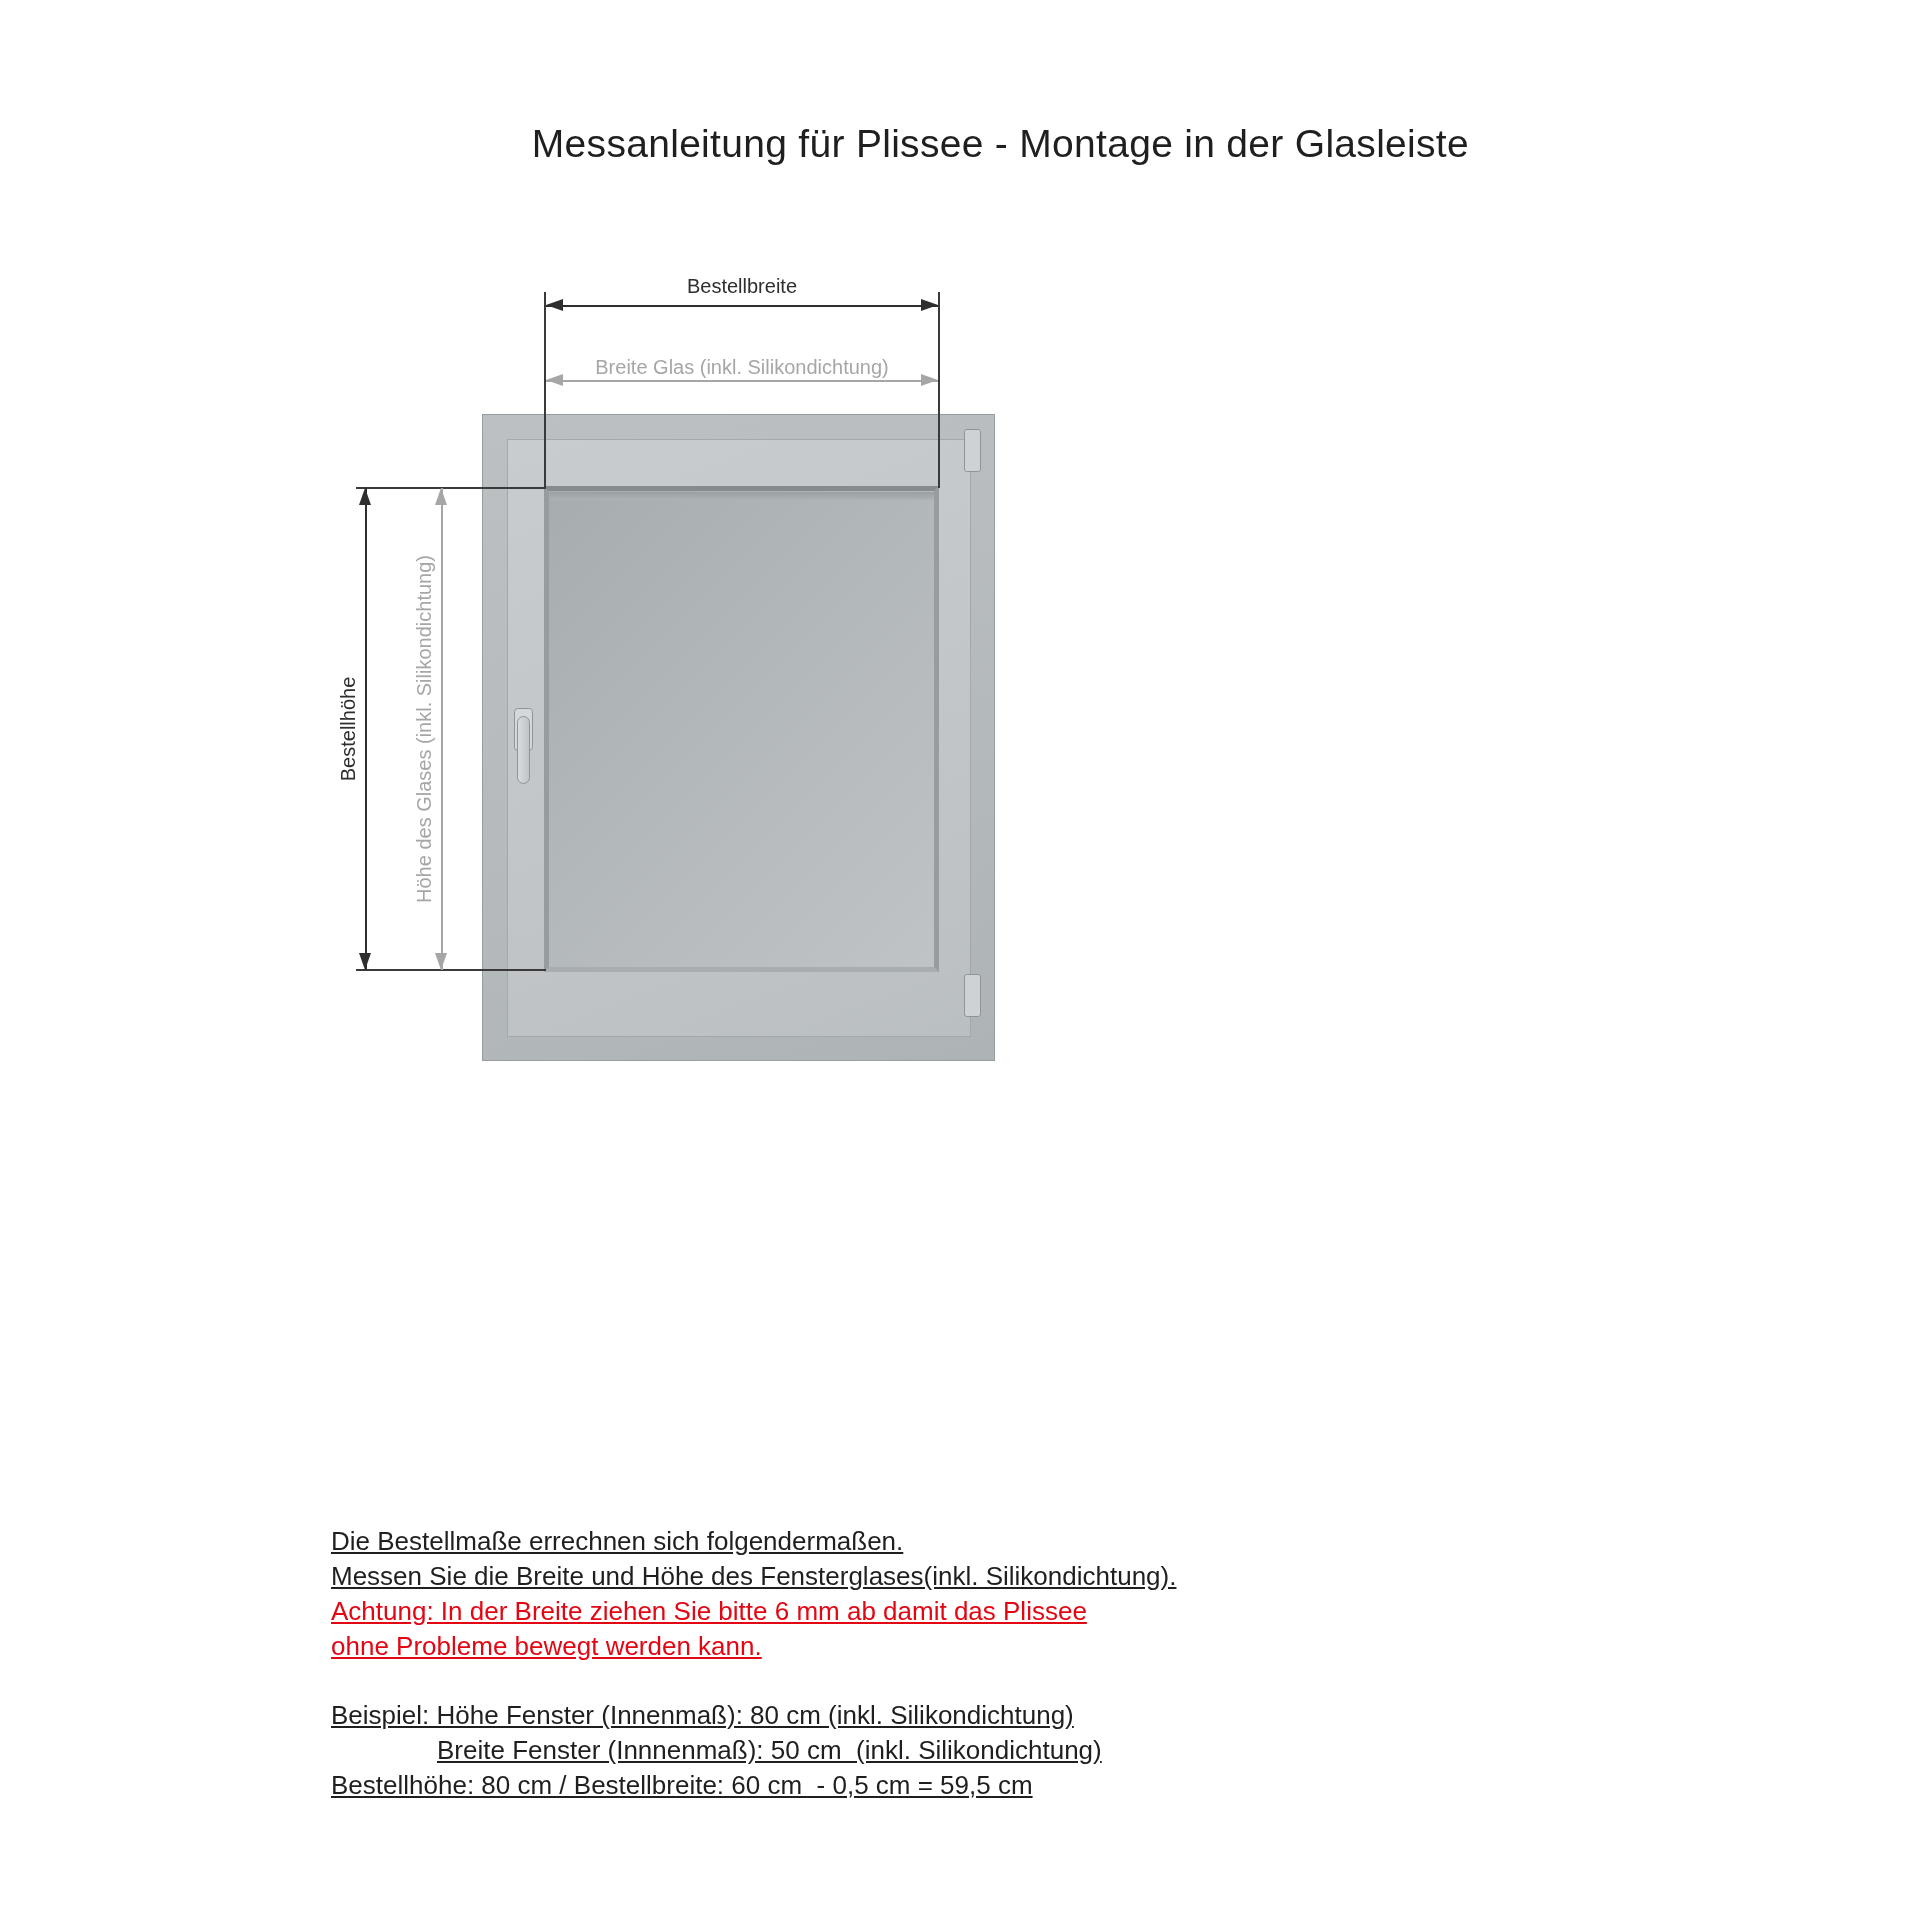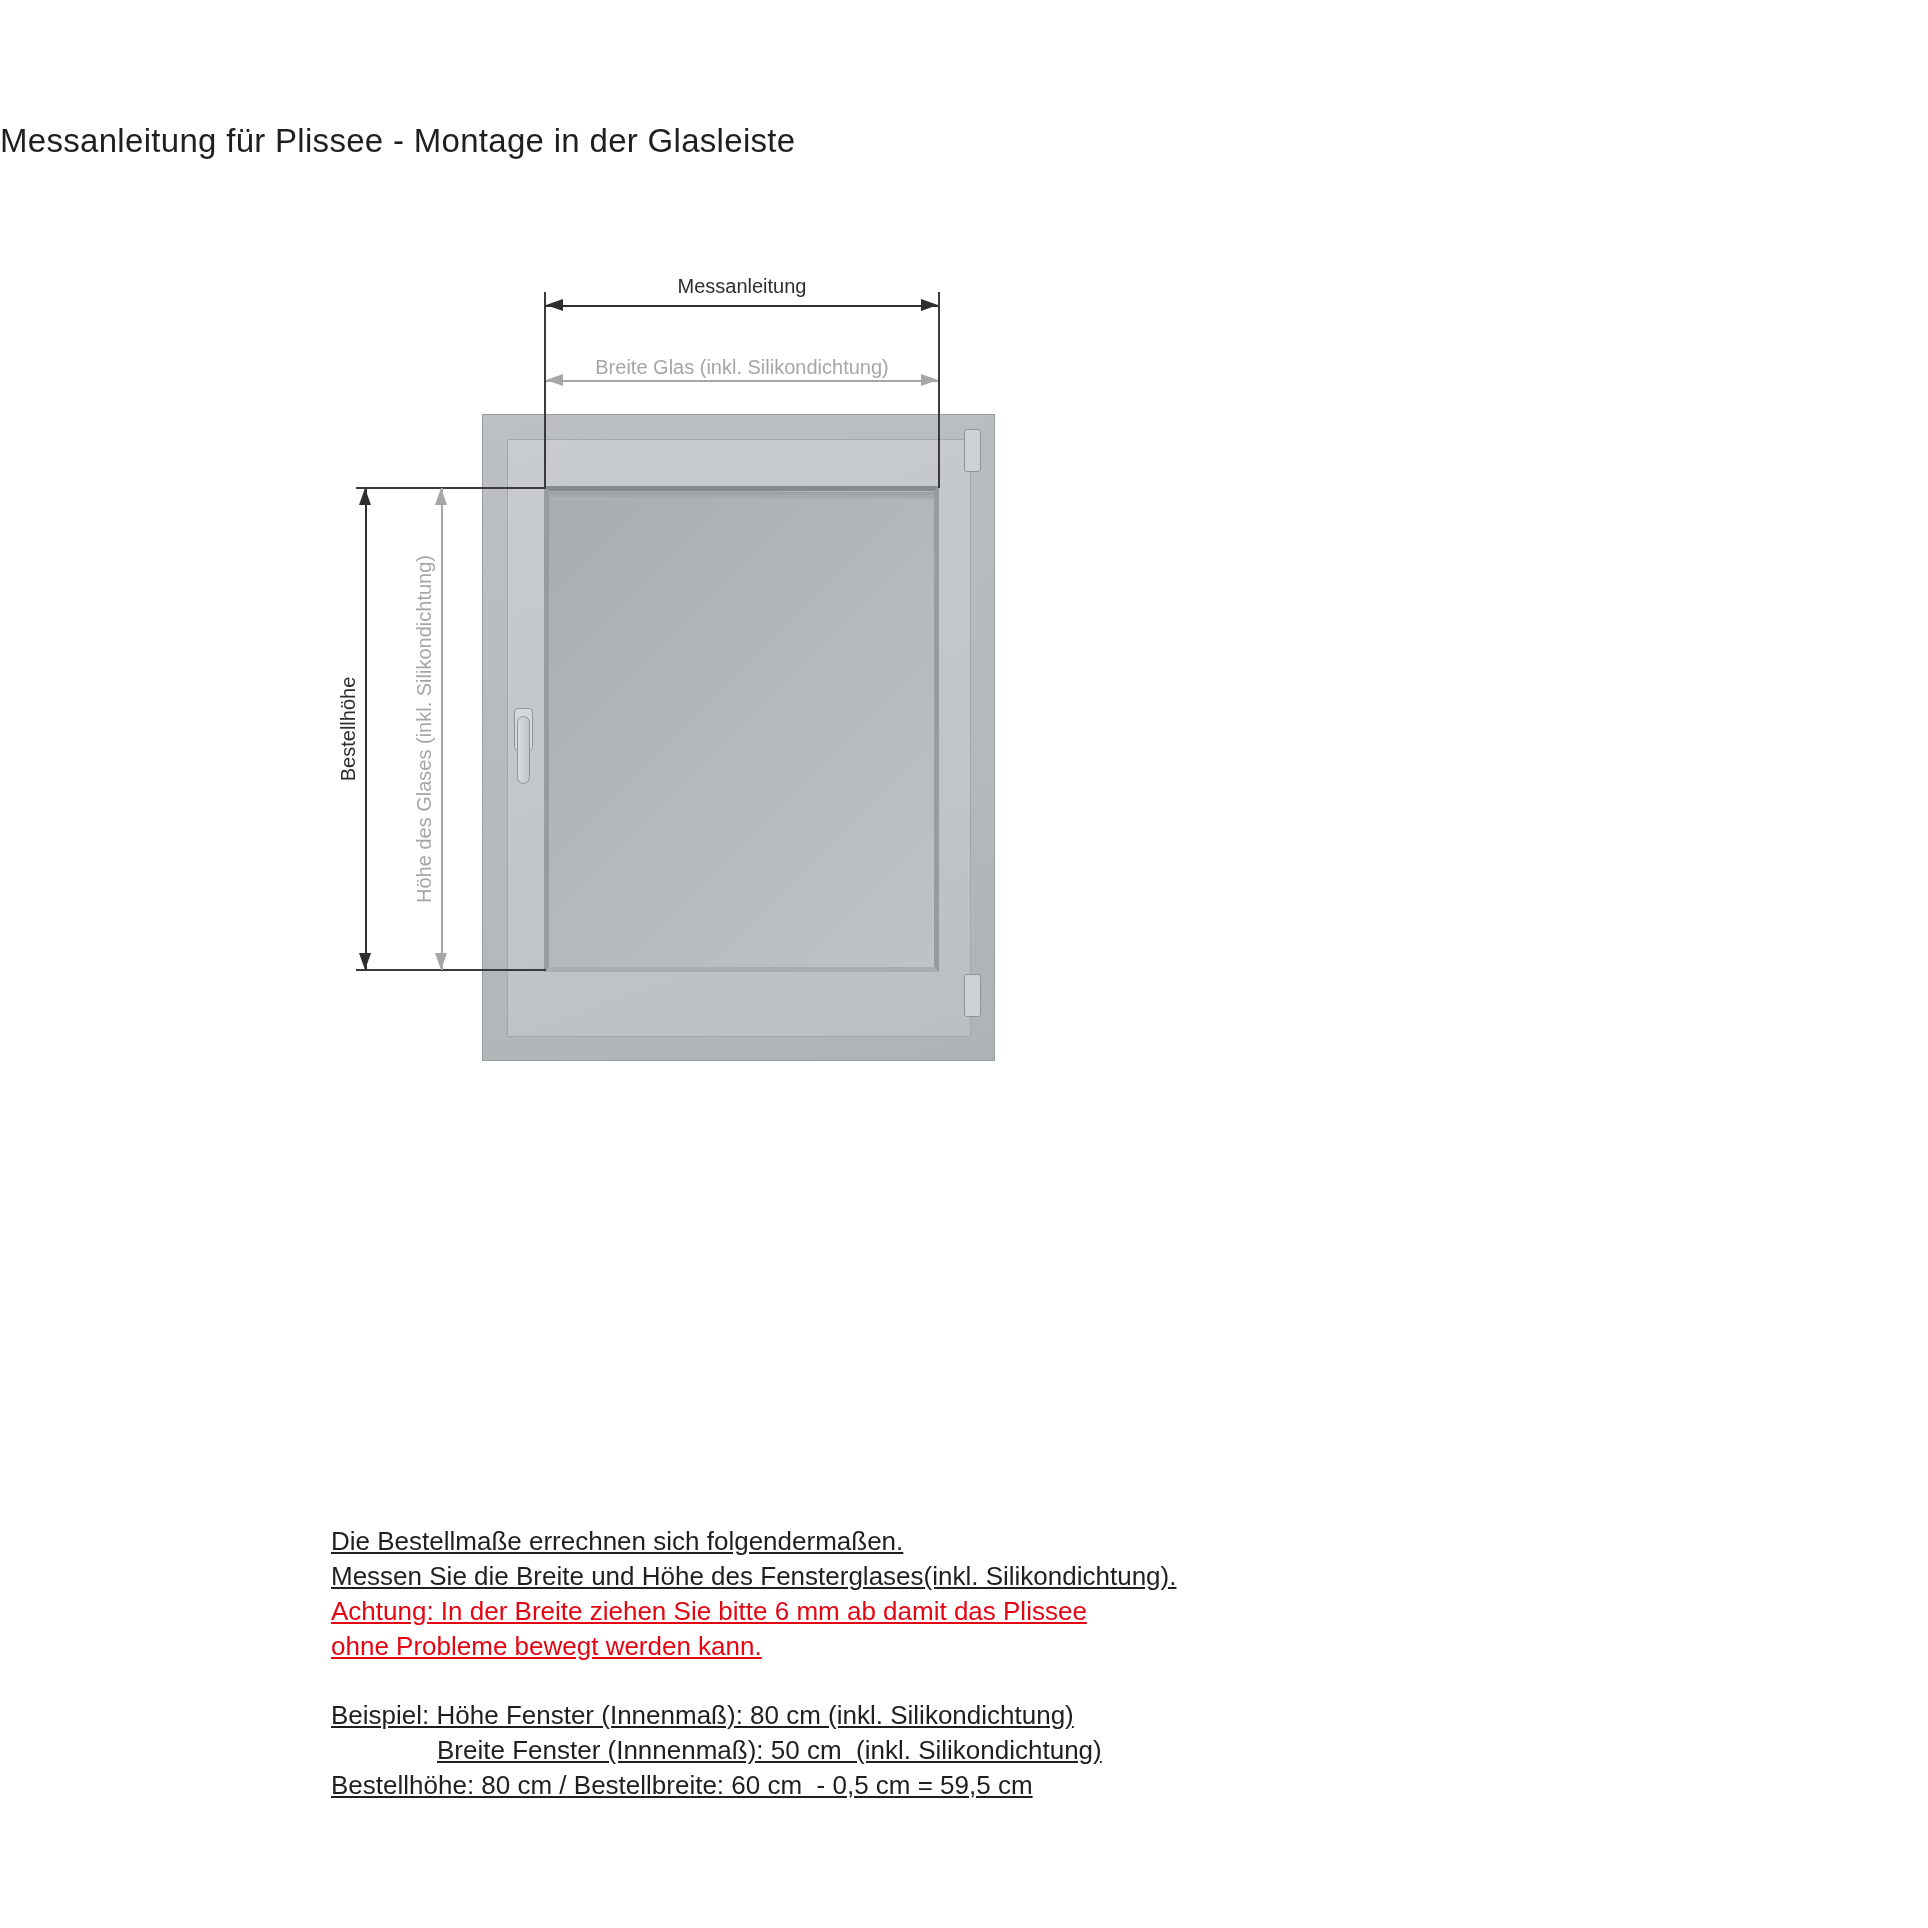--- a/index.html
+++ b/index.html
@@ -16,22 +16,22 @@
     font-family: "Liberation Sans", sans-serif;
     color: #1f1f1f;
   }
 
   
   .title {
     position: absolute;
     left: 0;
     top: 122px;
     width: 1469px;
-    text-align: left;
-    font-size: 33px;
+    text-align: right;
+    font-size: 39px;
     font-weight: 400;
     letter-spacing: 0.3px;
     color: #1f1f1f;
     margin: 0;
   }
 
   
   .win-frame {
     position: absolute;
     left: 482px;
@@ -217,21 +217,21 @@
     <div class="handle-base"></div>
     <div class="handle-lever"></div>
     <div class="hinge hinge-top"></div>
     <div class="hinge hinge-bottom"></div>
 
     <div class="ext ext-v" style="left:544px; top:292px; height:196px;"></div>
     <div class="ext ext-v" style="left:938px; top:292px; height:196px;"></div>
     <div class="ext ext-h" style="left:356px; top:487px; width:190px;"></div>
     <div class="ext ext-h" style="left:356px; top:969px; width:190px;"></div>
 
-    <div class="hlabel black" style="left:742px; top:275px;">Messanleitung</div>
+    <div class="hlabel black" style="left:742px; top:275px;">Bestellbreite</div>
     <div class="dim-h black" style="left:546px; top:305px; width:392px;"></div>
 
     <div class="hlabel gray" style="left:742px; top:356px;">Breite Glas (inkl. Silikondichtung)</div>
     <div class="dim-h gray" style="left:546px; top:380px; width:392px;"></div>
 
     <div class="vlabel black" style="left:348px; top:729px;">Bestellhöhe</div>
     <div class="dim-v black" style="left:365px; top:488px; height:482px;"></div>
 
     <div class="vlabel gray" style="left:424px; top:729px;">Höhe des Glases (inkl. Silikondichtung)</div>
     <div class="dim-v gray" style="left:441px; top:488px; height:482px;"></div>

